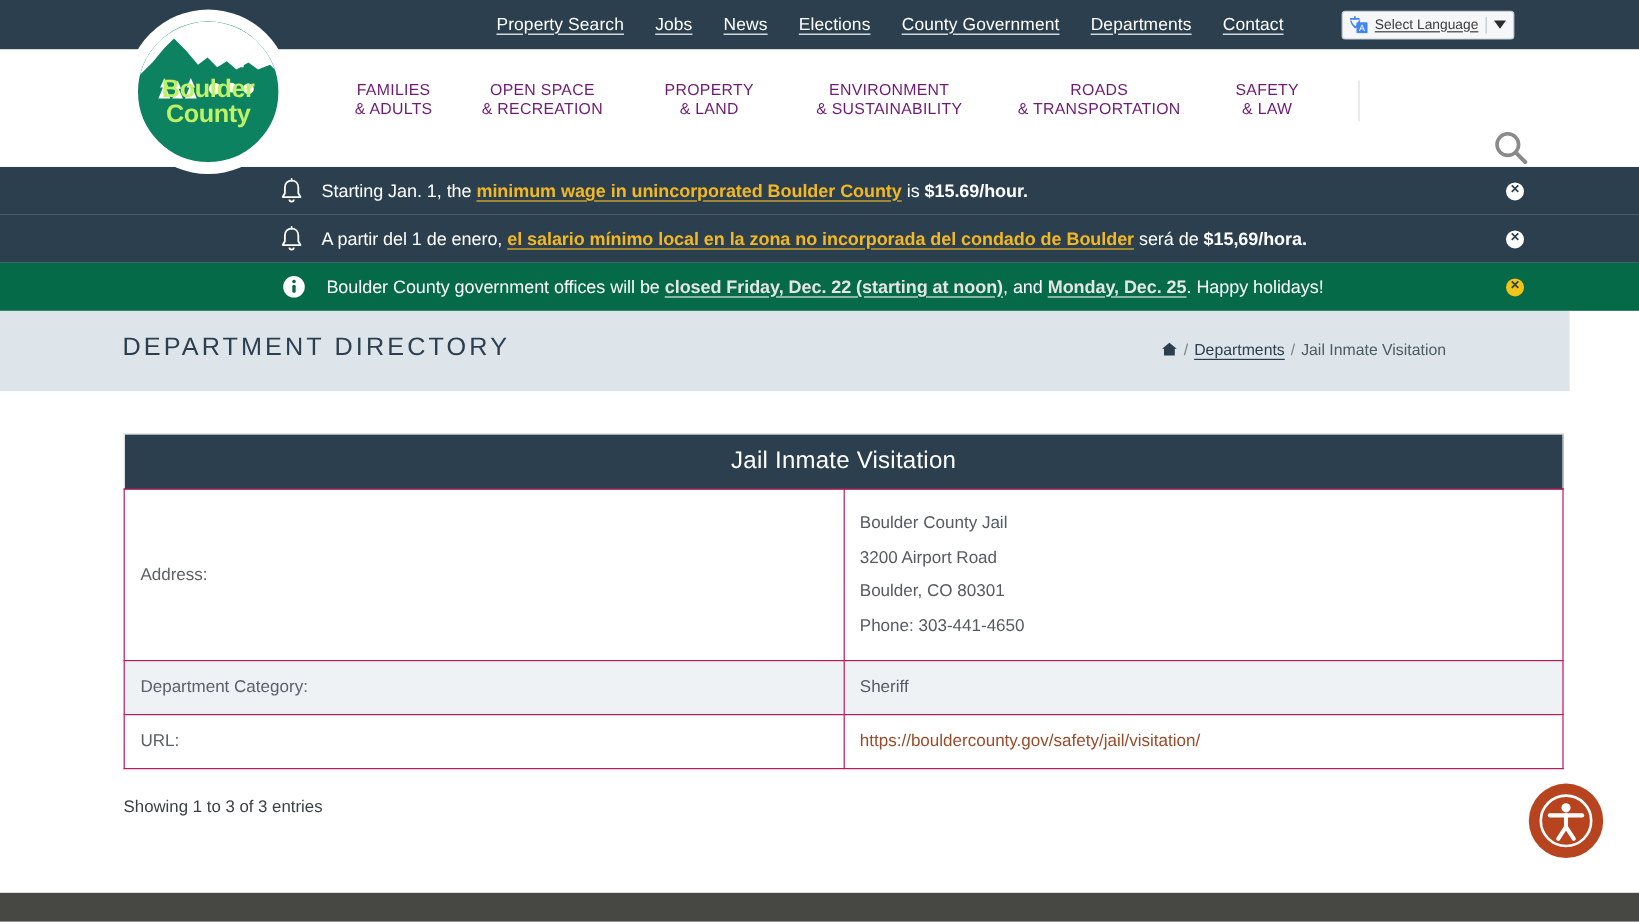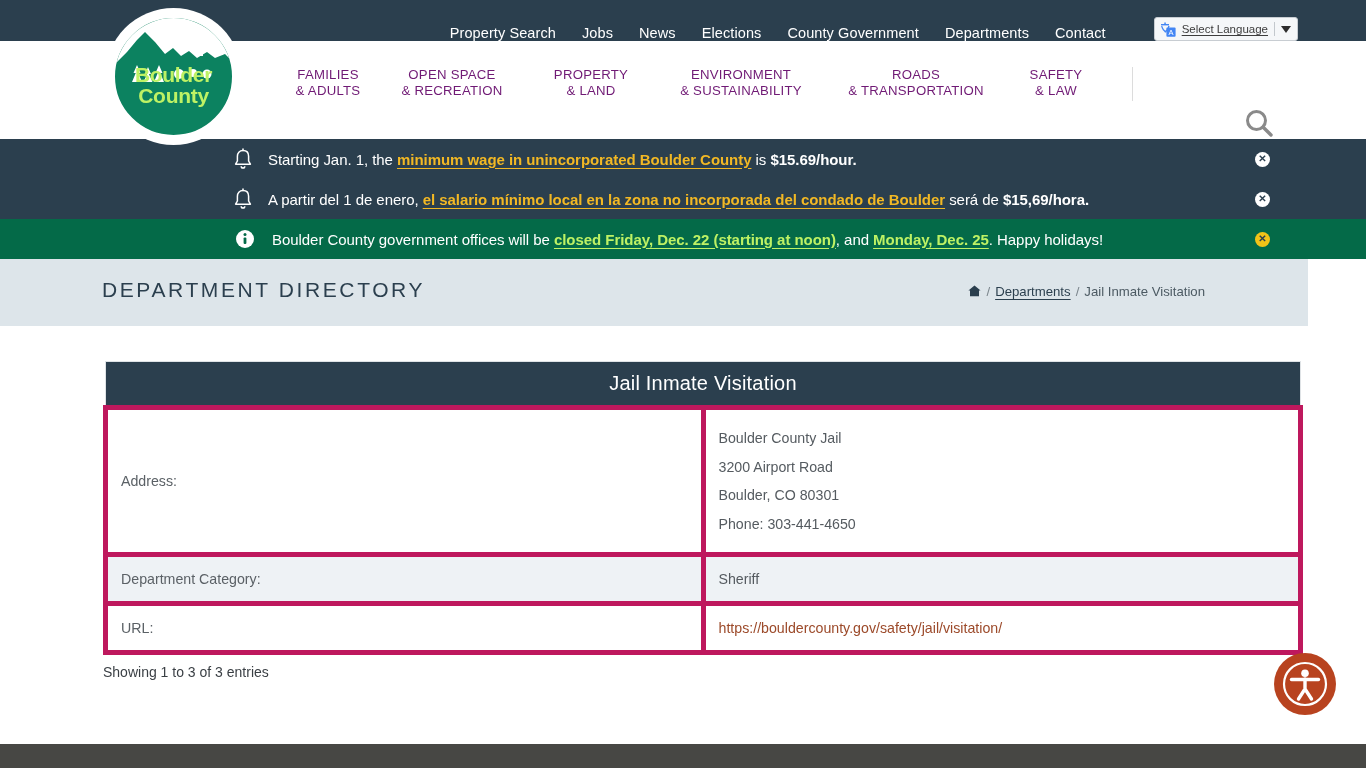--- a/index.html
+++ b/index.html
@@ -18,23 +18,23 @@
     width: 1366px;
     height: 41px;
     background: #2b3f4e;
     z-index: 5;
   }
   .topbar-inner {
     position: absolute;
     right: 0; top: 0;
     height: 41px;
     display: flex;
-    align-items: flex-end;
+    align-items: center;
     gap: 26px;
-    padding-right: 68px;
+    padding-right: 104px;
   }
   .toplink {
     color: #ffffff;
     font-size: 14.5px;
     text-decoration: underline;
     text-underline-offset: 3px;
     white-space: nowrap;
     cursor: pointer;
     letter-spacing: .1px;
   }
@@ -168,21 +168,21 @@
     letter-spacing: -.05px;
   }
   .alert-text-info { left: 272px; }
   .alert-link {
     color: #f2b824;
     font-weight: bold;
     text-decoration: underline;
     text-underline-offset: 2.5px;
     cursor: pointer;
   }
-  .alert-link-light { color: #bef264; }
+  .alert-link-light { color: #e5e5e5; }
   .alert-bold { font-weight: bold; }
   .alert-close {
     position: absolute;
     right: 96px;
     width: 15px; height: 15px;
     border-radius: 50%;
     background: #ffffff;
     display: flex;
     align-items: center;
     justify-content: center;
@@ -250,21 +250,21 @@
   .dir-table th.caption {
     background: #2b3f4e;
     color: #ffffff;
     font-size: 20px;
     font-weight: normal;
     height: 46px;
     text-align: center;
     letter-spacing: .2px;
   }
   .dir-table td {
-    border: 5px solid #be185d;
+    border: 1px solid #be185d;
     font-size: 14.2px;
     color: #555b60;
     padding: 14px 13px;
     vertical-align: middle;
   }
   .dir-table td.label { width: 604px; color: #5b6166; }
   .row-alt td { background: #eef2f5; }
   .addr-line { line-height: 28.5px; }
   .cell-link {
     color: #9c4a2a;

